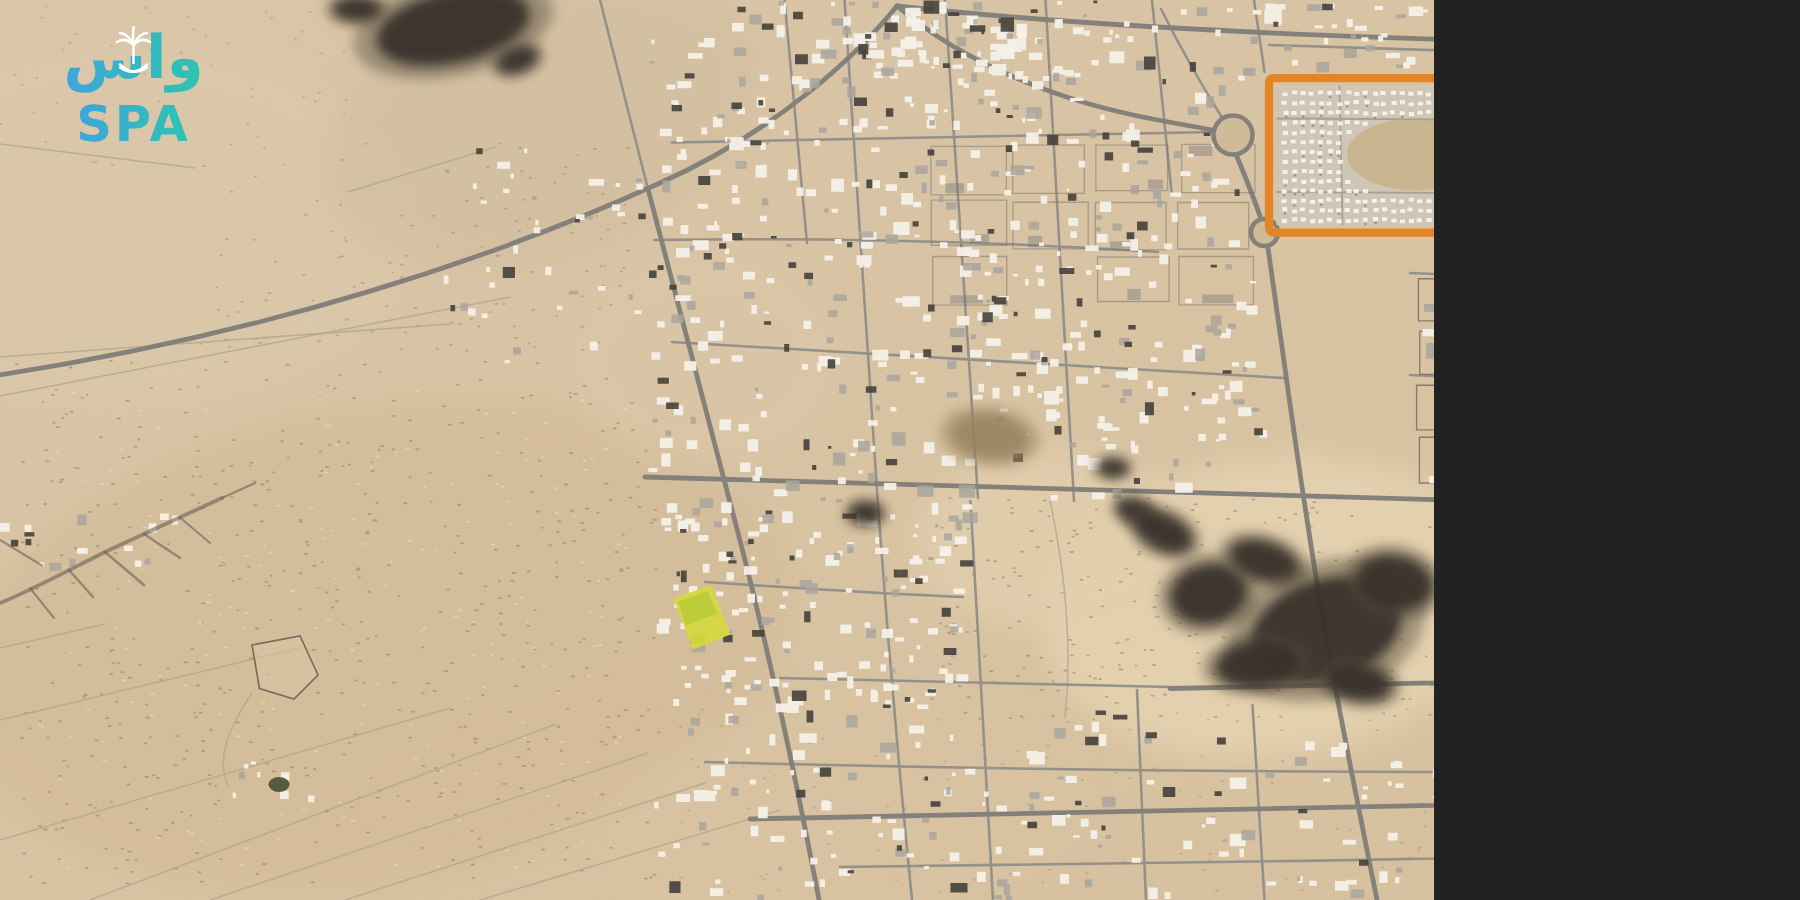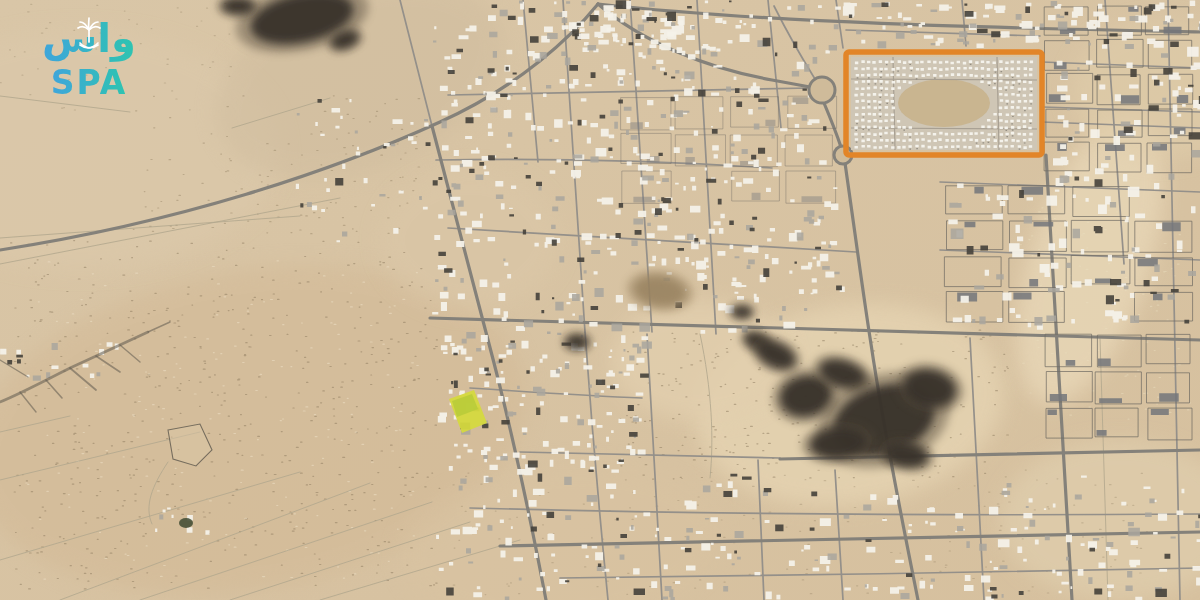--- a/index.html
+++ b/index.html
@@ -1,16 +1,16 @@
 <!DOCTYPE html>
 <html><head>
 <meta charset="utf-8">
 <style>
   html,body{margin:0;padding:0;background:#222;}
-  .stage{position:relative;width:1200px;height:600px;overflow:hidden;
+  .stage{position:relative;width:956px;height:600px;overflow:hidden;
          background:#d8c4a2;font-family:"DejaVu Sans",sans-serif;}
   #map{position:absolute;inset:0;display:block;}
   .logo{position:absolute;left:33px;top:14px;width:112px;height:90px;pointer-events:none;}
   .logo-ar{font-family:"DejaVu Sans",sans-serif;font-weight:900;font-size:40px;}
   .logo-lat{font-family:"DejaVu Sans",sans-serif;font-weight:900;font-size:33px;letter-spacing:2px;}
 </style>
 </head>
 <body>
 
 <div class="stage">

